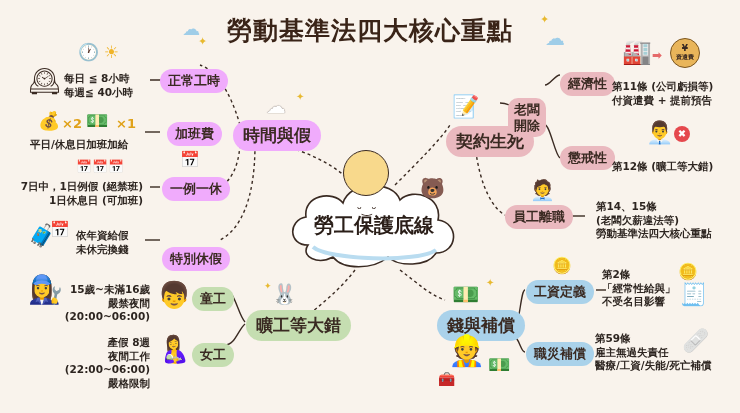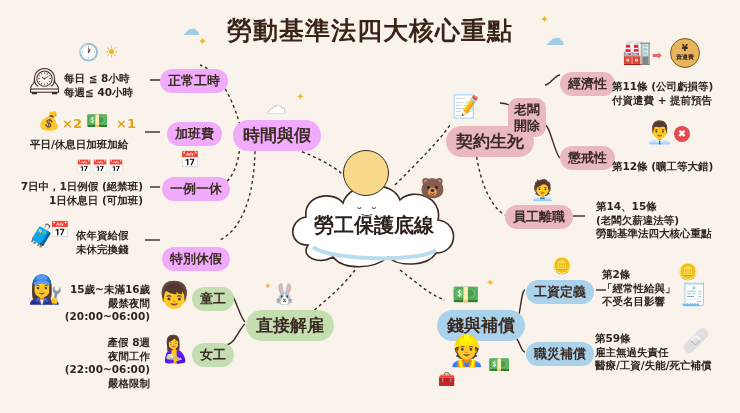--- a/index.html
+++ b/index.html
@@ -131,21 +131,21 @@
 </div>
 
 <div class="pill p sub" style="left:505px;top:205px;">員工離職</div>
 <span class="icon" style="left:530px;top:180px;font-size:20px;">🧑‍💼</span>
 <div class="txt" style="left:596px;top:200px;">
   <div>第14、15條</div>
   <div>(老闆欠薪違法等)</div>
   <div>勞動基準法四大核心重點</div>
 </div>
 
-<div class="pill g main" style="left:246px;top:310px;">直接解雇</div>
+<div class="pill g main" style="left:246px;top:310px;">曠工等大錯</div>
 <span class="icon" style="left:272px;top:284px;font-size:20px;">🐰</span>
 <span class="icon" style="left:264px;top:282px;font-size:9px;color:#e8b930;">✦</span>
 <div class="pill g sub" style="left:192px;top:287px;">童工</div>
 <div class="pill g sub" style="left:192px;top:343px;">女工</div>
 <span class="icon" style="left:158px;top:282px;font-size:26px;">👦</span>
 <span class="icon" style="left:158px;top:336px;font-size:26px;">🤱</span>
 <span class="icon" style="left:28px;top:276px;font-size:28px;">👩‍🔧</span>
 <div class="txt r" style="left:62px;top:283px;width:88px;">
   <div>15歲~未滿16歲</div>
   <div>嚴禁夜間</div>

